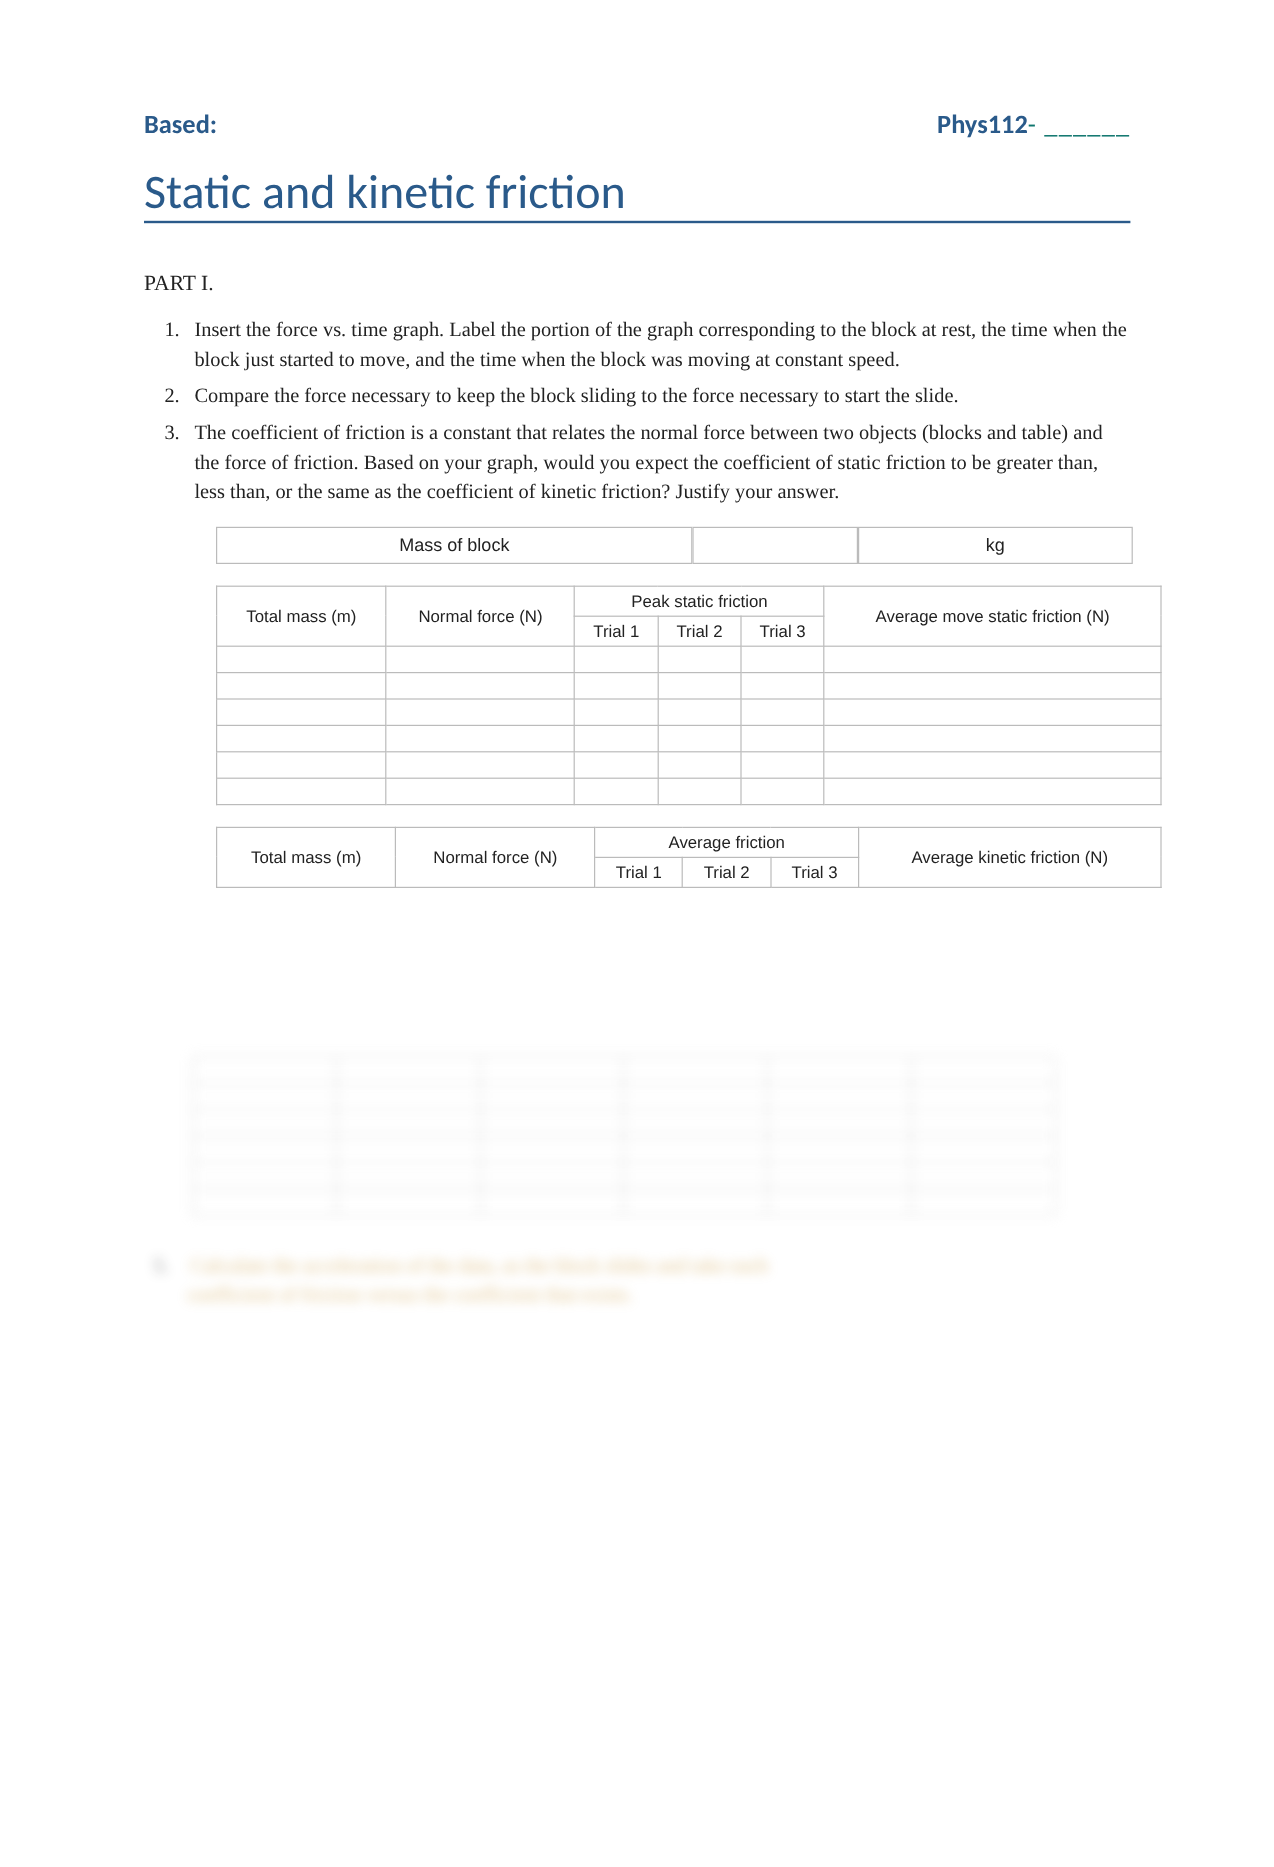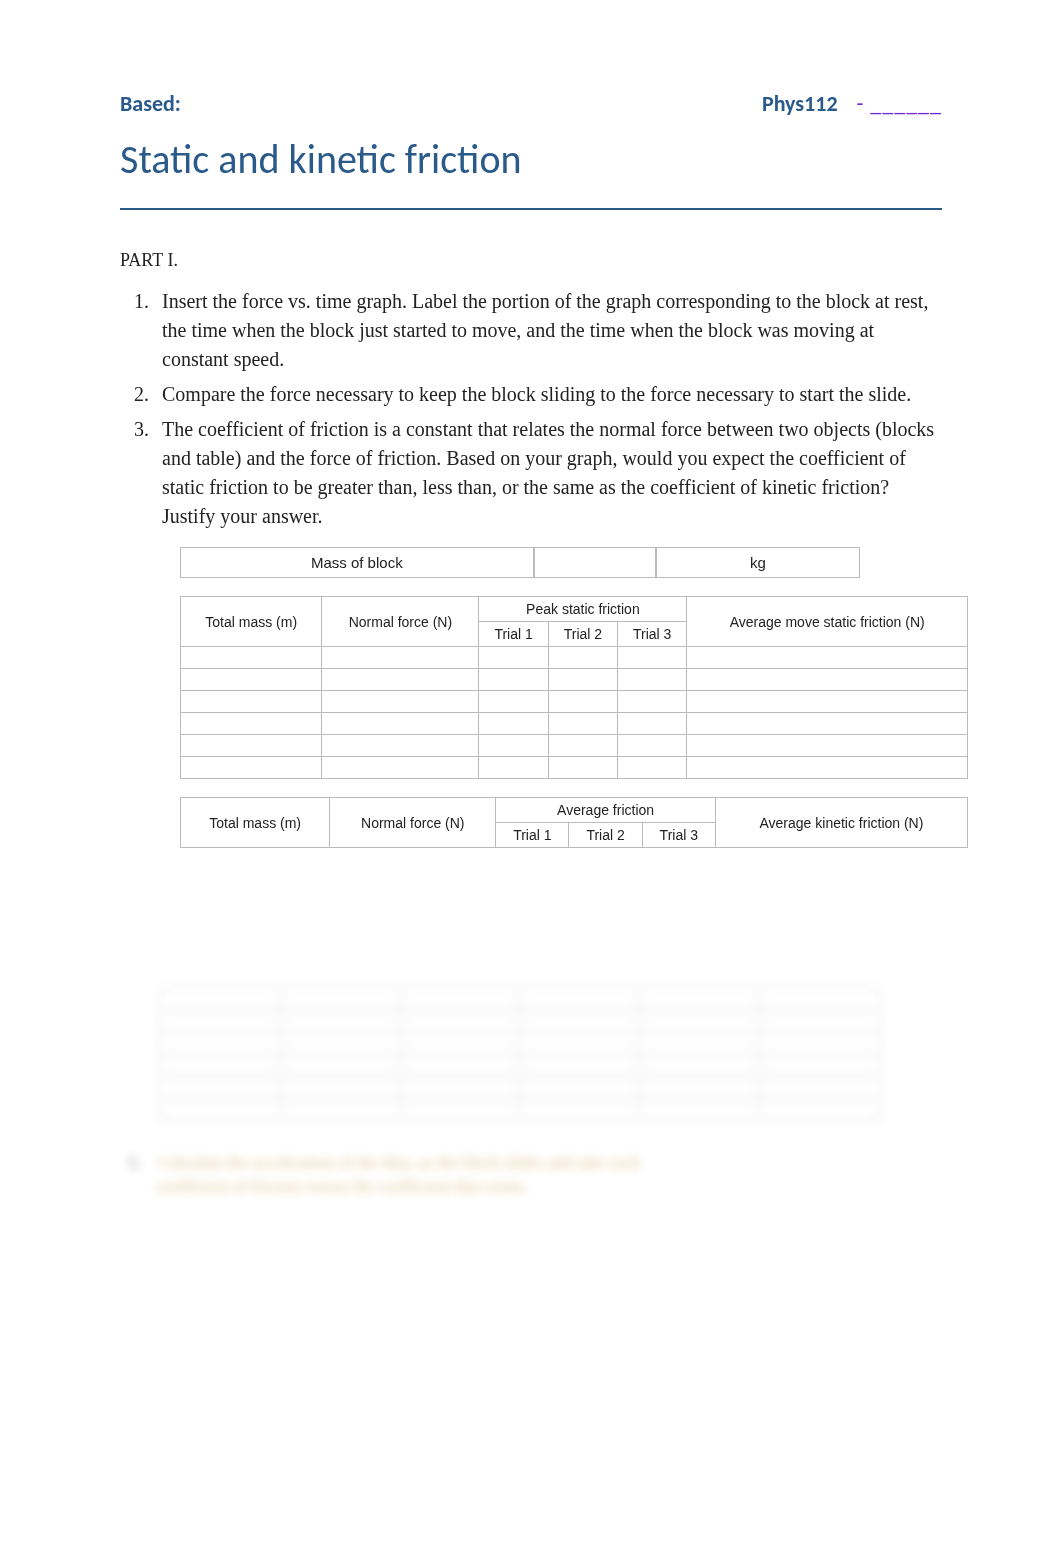--- a/index.html
+++ b/index.html
@@ -17,61 +17,60 @@
     justify-content: space-between;
     margin-bottom: 18px;
   }
   .name-label, .course-label {
     font-family: 'Segoe UI', Calibri, Arial, sans-serif;
     font-size: 22px;
     font-weight: 600;
     color: #2a5a8a;
   }
   .course-blank {
-    color: #6d28d9;
+    color: #0f766e;
     font-weight: 400;
     letter-spacing: 1px;
-    margin-left: 19px;
   }
   .doc-title {
     font-family: 'Segoe UI Light', Calibri, Arial, sans-serif;
     font-size: 40px;
     font-weight: 400;
     color: #2a5a8a;
-    margin-bottom: 24px;
+    margin-bottom: 0;
   }
   .title-rule {
     border: none;
     border-top: 2px solid #2a5a8a;
     margin-bottom: 40px;
   }
   .part-heading {
     font-family: Georgia, serif;
     font-size: 18px;
     margin-bottom: 16px;
     margin-top: 10px;
   }
   ol.main-list {
     list-style: decimal;
     padding-left: 34px;
-    font-size: 20px;
+    font-size: 17px;
     line-height: 1.45;
   }
   ol.main-list > li {
     margin-bottom: 6px;
     padding-left: 8px;
   }
   .part2-wrap {
     margin-top: 16px;
   }
   .mass-row {
     display: flex;
     align-items: stretch;
     margin: 6px 12px 18px 60px;
-    width: 680px;
+    width: 764px;
     justify-content: space-between;
   }
   .mass-row .cell {
     border: 1px solid #bbb;
     padding: 6px 10px;
     font-family: Arial, Helvetica, sans-serif;
     font-size: 15px;
     display: flex;
     align-items: center;
     justify-content: center;

